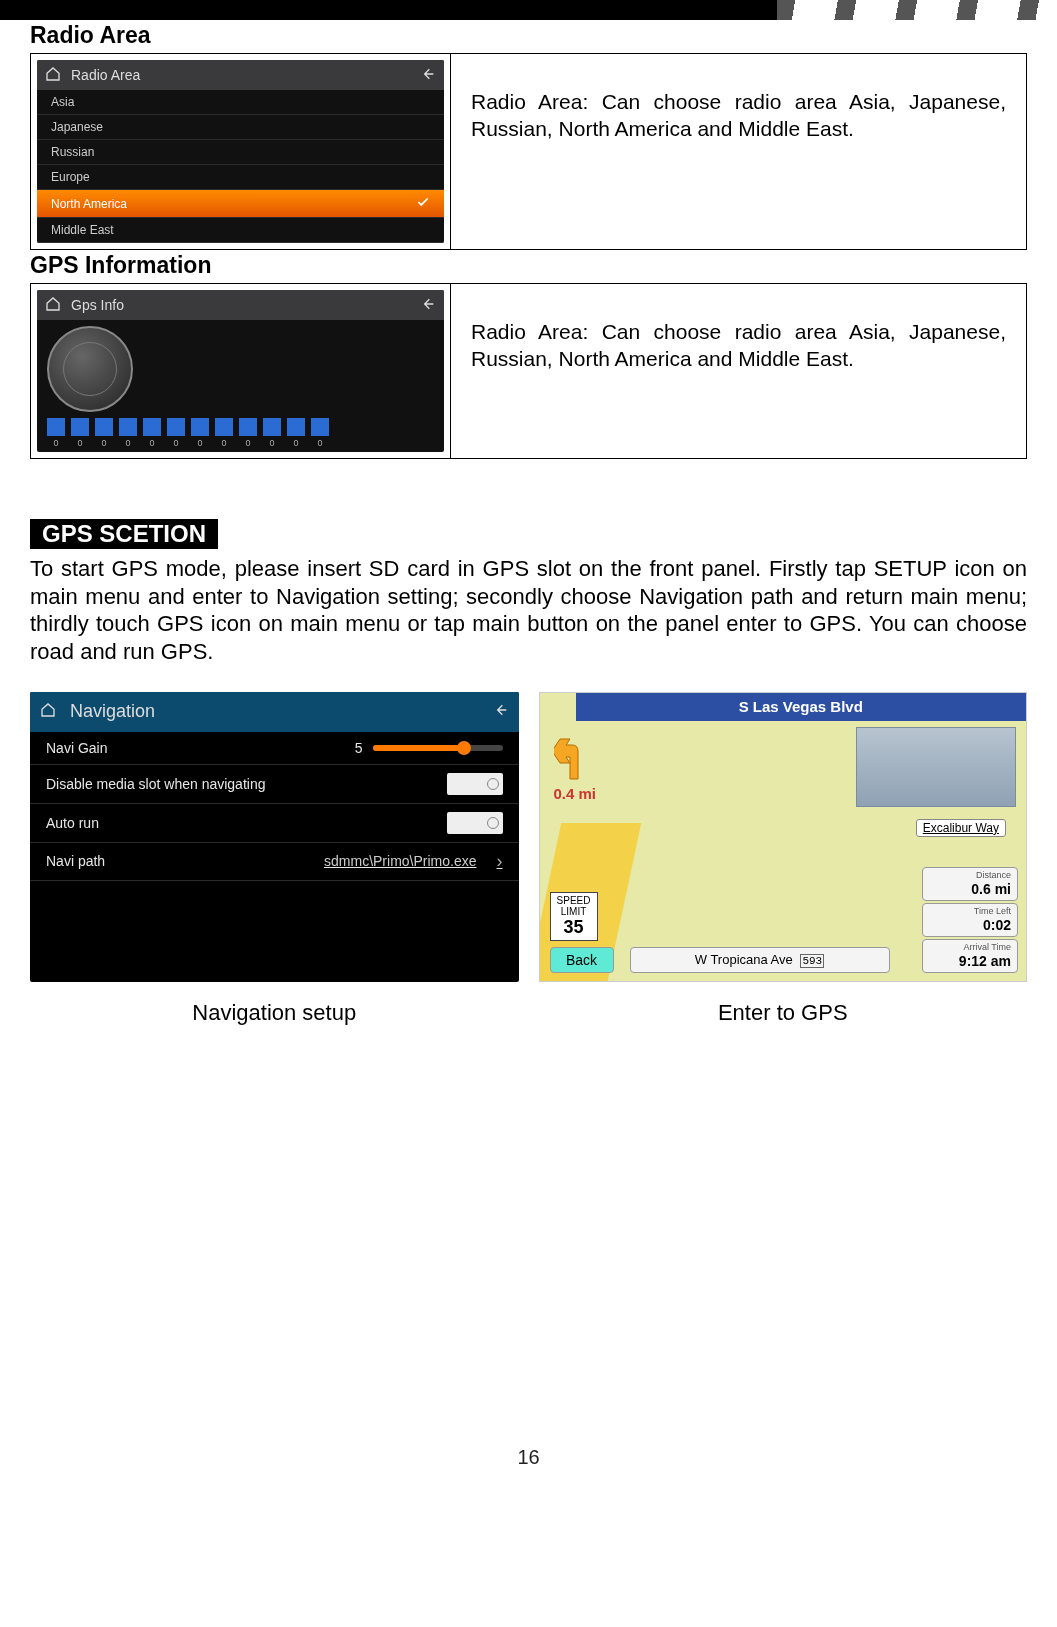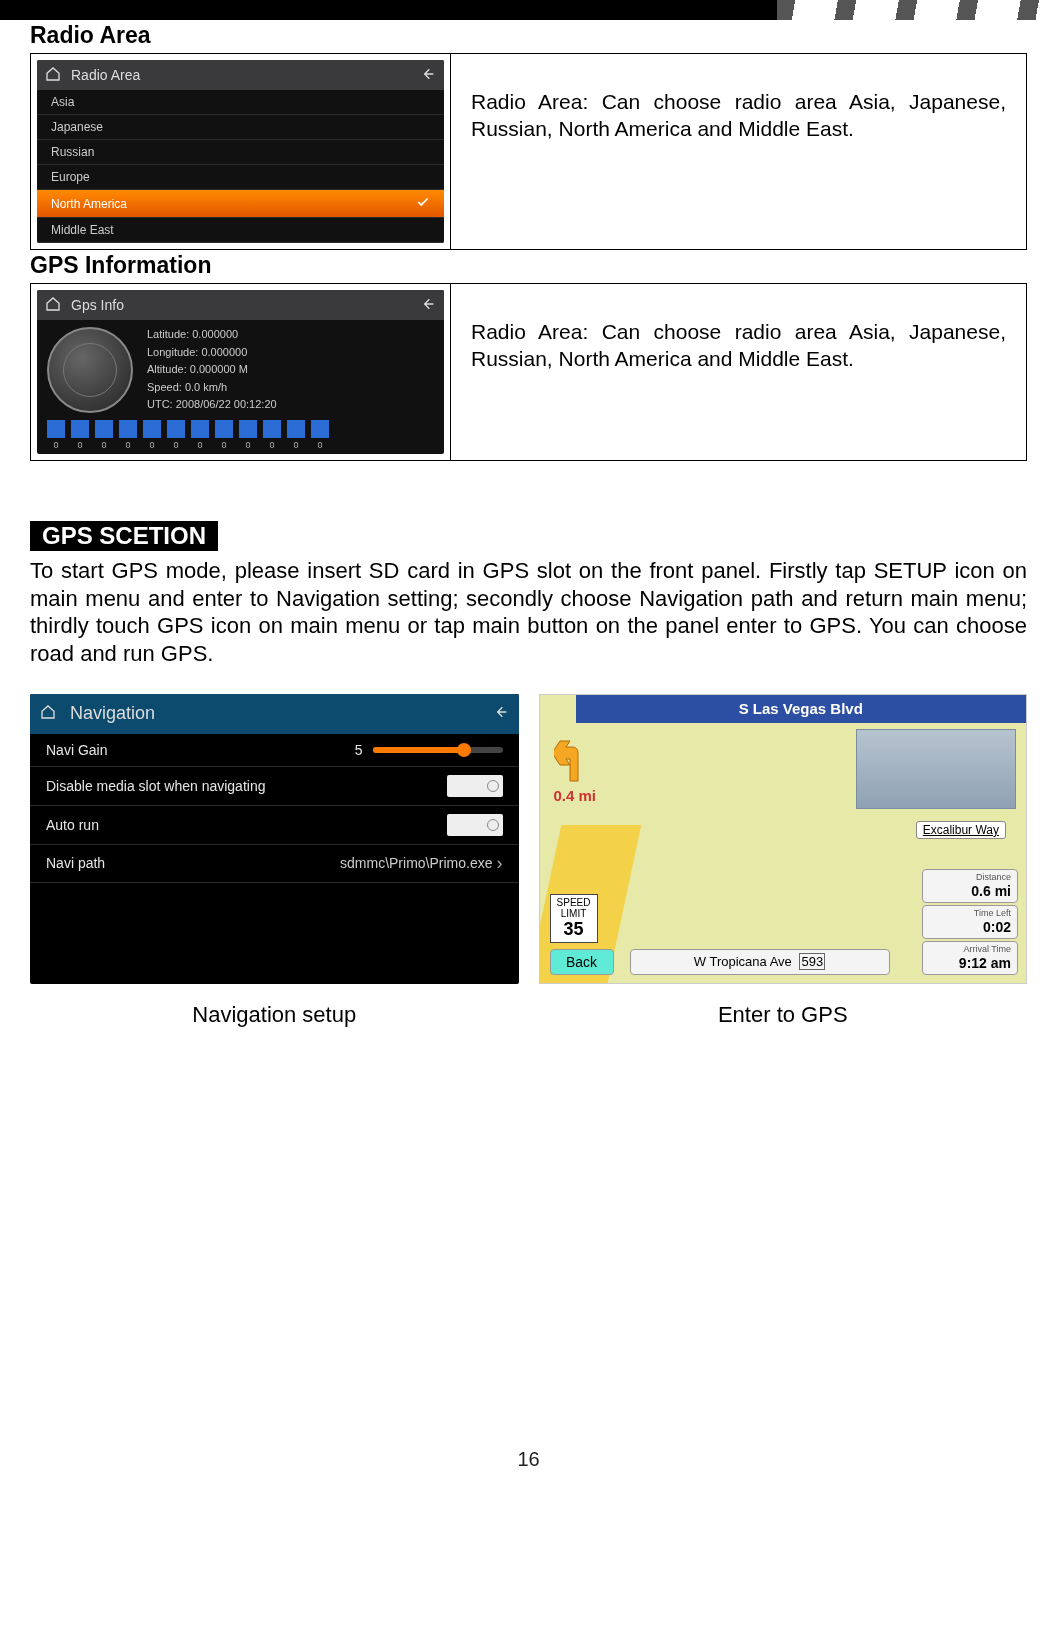--- a/index.html
+++ b/index.html
@@ -116,27 +116,20 @@
               <path d="M3 11l9-8 9 8v10H3z"></path>
             </svg></span>
         <span class="mini-title">Gps Info</span>
         <span class="back-icon"><svg viewBox="0 0 24 24">
               <path d="M14 5l-7 7 7 7M7 12h13"></path>
             </svg></span>
       </div>
       <div class="gps-body">
         <div class="gps-top">
           <div class="globe"></div>
-          <div class="gps-lines">
-            <div>Latitude: 0.000000</div>
-            <div>Longitude: 0.000000</div>
-            <div>Altitude: 0.000000 M</div>
-            <div>Speed: 0.0 km/h</div>
-            <div>UTC: 2008/06/22 00:12:20</div>
-          </div>
         </div>
         <div class="bars" id="gps-bars">
             <div class="bar-col">
               <div class="bar" style="height: 18px;"></div>
               <div class="bar-lbl">0</div>
             </div>
             <div class="bar-col">
               <div class="bar" style="height: 18px;"></div>
               <div class="bar-lbl">0</div>
             </div>
@@ -218,21 +211,21 @@
             </span>
         </div>
         <div class="nav-row">
           <span>Auto run</span>
           <span class="toggle">
               <span class="knob"></span>
             </span>
         </div>
         <div class="nav-row">
           <span>Navi path</span>
-          <span style="display:flex;align-items:center;gap:4px;">
+          <span style="display:flex;align-items:center;gap:20px;text-decoration:underline;">
             <span style="color:#ccc;">sdmmc\Primo\Primo.exe</span>
             <span class="chev">›</span>
           </span>
         </div>
       </div>
     </div>
     <div class="caption">Navigation setup</div>
   </div>
 
   <div class="pane">
@@ -247,21 +240,21 @@
       <div class="road"></div>
       <div class="city"></div>
       <div class="bubble" style="right:20px; top:126px;">Excalibur Way</div>
       <div class="speed-box">
         <div>SPEED LIMIT</div>
         <div class="num">35</div>
       </div>
       <div class="back-btn">Back</div>
       <div class="bot-label">
         <span>W Tropicana Ave</span>
-        <span style="border:1px solid #666;padding:0 1px;margin-left:4px;font-size:13px;">593</span>
+        <span style="border:1px solid #666;padding:0 1px;margin-left:4px;font-size:11px;font-family:Liberation Mono, monospace;">593</span>
       </div>
       <div class="info-stack">
         <div class="info-card">
           <span class="lbl">Distance</span>
           <span class="val">0.6 mi</span>
         </div>
         <div class="info-card">
           <span class="lbl">Time Left</span>
           <span class="val">0:02</span>
         </div>

